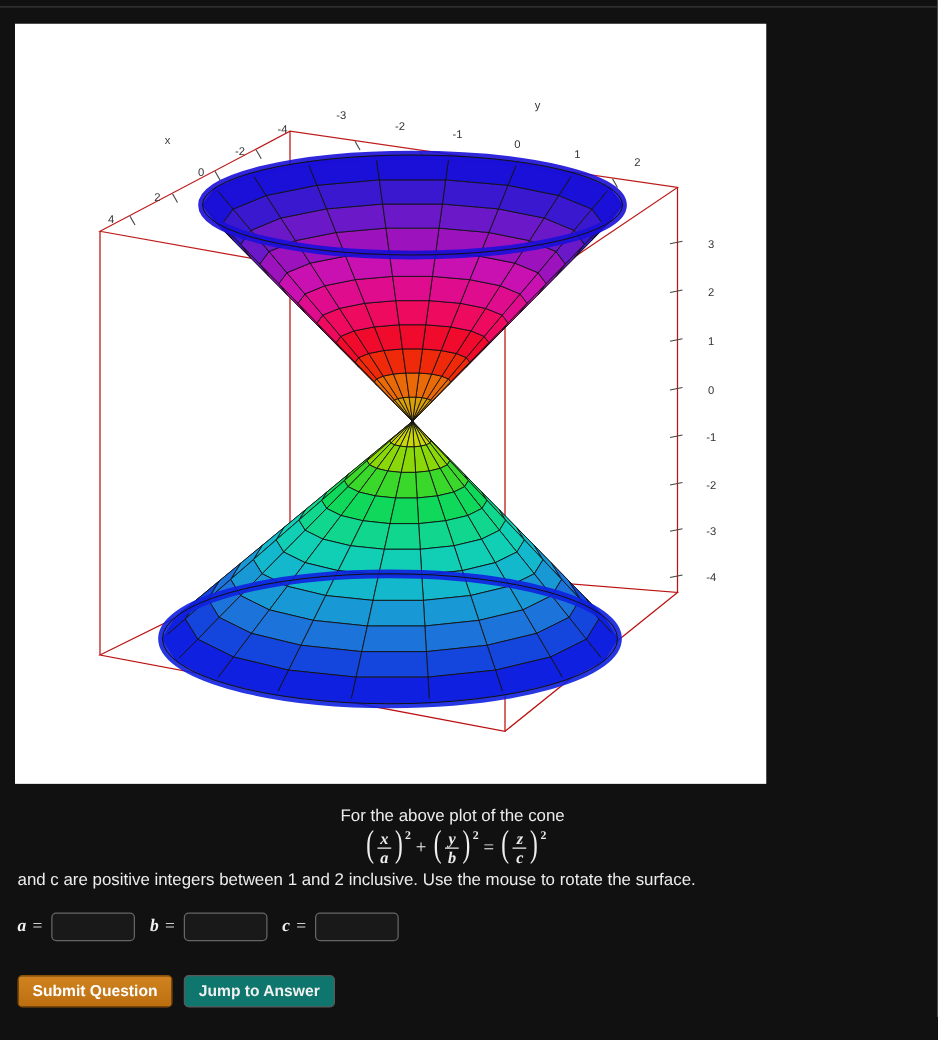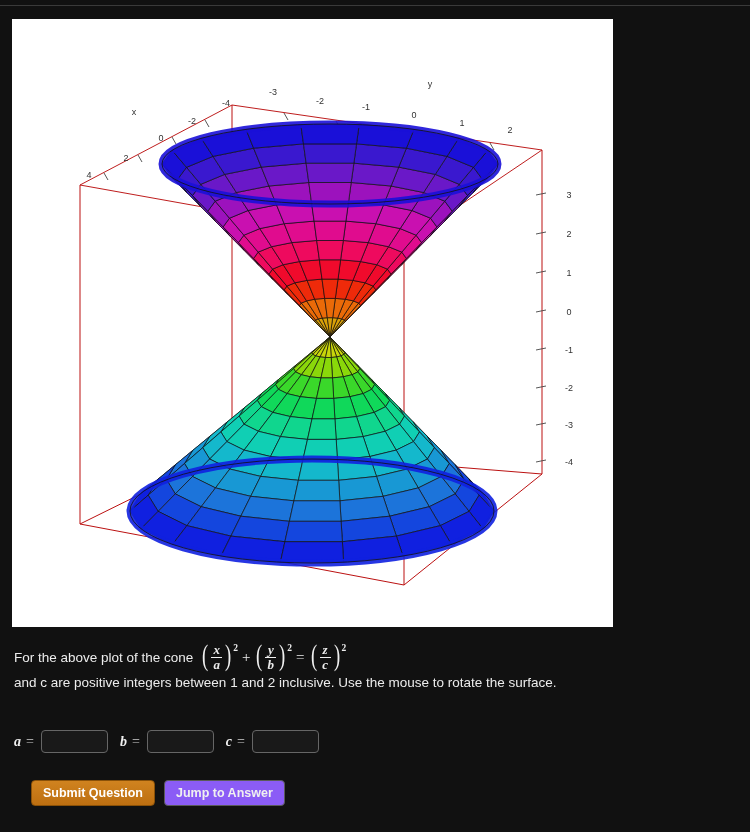--- a/index.html
+++ b/index.html
@@ -35,21 +35,21 @@
   
   #question-block {
     position: absolute;
     left: 14px; top: 642px;
     width: 700px;
     font-size: 13.5px;
     line-height: 21px;
     color: #ececec;
   }
   .qline { display: block; }
-  #line1 { display: flex; align-items: center; flex-wrap: wrap; }
+  #line1 { display: flex; align-items: center; flex-wrap: wrap; flex-direction: column; }
   .txt { white-space: pre; }
   
   .math { font-family: "Liberation Serif", serif; font-style: italic; }
   .eqn { display: inline-flex; align-items: center; margin: 0 3px; position: relative; top: -1px; }
   .grp { display: inline-flex; align-items: flex-start; }
   .paren {
     font-family: "Liberation Serif", serif;
     font-size: 30px;
     line-height: 28px;
     font-weight: 400;
@@ -122,37 +122,36 @@
     box-sizing: border-box;
     outline: none;
   }
   .ansbox:last-child { margin-right: 0; }
   
   #button-row {
     position: absolute;
     left: 14px; top: 780px;
     display: flex;
     align-items: center;
-    margin-left: 17px;
   }
   #submit-question-button {
     background: linear-gradient(#d0831f, #bd6f11);
     border: 1px solid #8a5108;
     border-radius: 4px;
     color: #ffffff;
     font-size: 12.5px;
     font-weight: bold;
     padding: 5px 11px;
     cursor: pointer;
     font-family: "Liberation Sans", sans-serif;
     margin-right: 9px;
     line-height: 14px;
   }
   #jump-to-answer-button {
-    background: #8b5cf6;
+    background: #0f766e;
     border: 1px solid #5a5a5a;
     border-radius: 4px;
     color: #f0f0f0;
     font-size: 12.5px;
     font-weight: bold;
     padding: 5px 11px;
     cursor: pointer;
     font-family: "Liberation Sans", sans-serif;
     line-height: 14px;
   }

